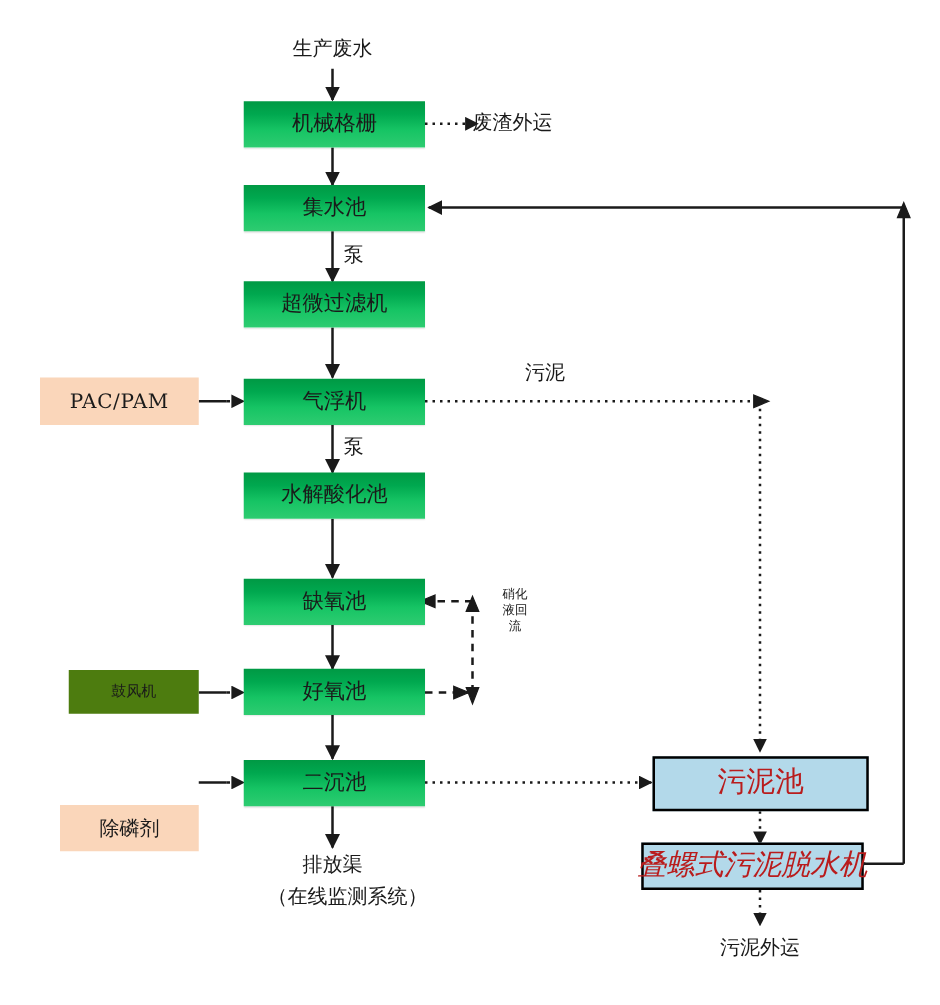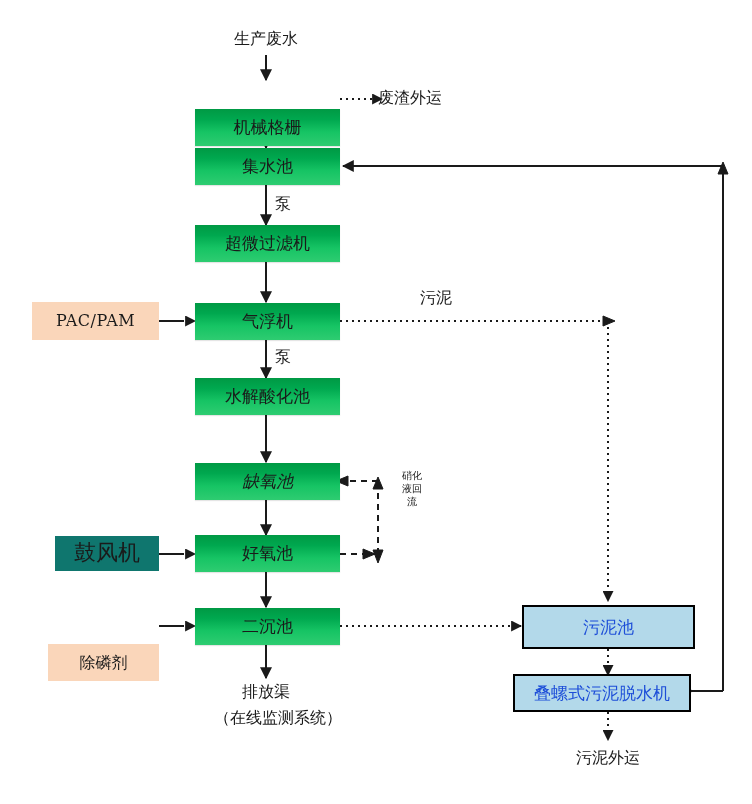--- a/index.html
+++ b/index.html
@@ -41,32 +41,32 @@
   .node-green {
     background: linear-gradient(to bottom, #009944 0%, #00a84f 28%, #16c464 62%, #2ecc71 100%);
     color: #1a1a1a;
     font-size: 17px;
     border: none;
     box-shadow: 0 1px 1px rgba(0,0,0,0.10);
   }
   .node-blue {
     background: #b3d9ea;
     border: 2px solid #000000;
-    color: #1d4ed8;
-    font-size: 17px;
+    color: #b91c1c;
+    font-size: 23px;
   }
   .node-peach {
     background: #fad6ba;
     color: #1a1a1a;
     font-size: 16px;
   }
   .node-yellow {
-    background: #0f766e;
-    color: #1a1a1a;
-    font-size: 22px;
+    background: #4d7c0f;
+    color: #1a1a1a;
+    font-size: 12px;
   }
   .label {
     position: absolute;
     font-size: 16px;
     color: #1a1a1a;
     white-space: nowrap;
     line-height: 1.25;
   }
   .label-center {
     text-align: center;
@@ -170,57 +170,57 @@
       <path d="M 378 481 L 345 481"></path>
     </g>
     <g stroke="#1a1a1a" fill="#1a1a1a">
       <path d="M 373 564 L 378 551 L 383 564 z" transform="rotate(180 378 557)"></path>
       <path d="M 373 489 L 378 477 L 383 489 z"></path>
       <path d="M 348 476 L 336 481 L 348 486 z"></path>
       <path d="M 363 549 L 375 554 L 363 559 z"></path>
     </g>
   </svg>
 
-  <div class="node node-green" style="left:195px; top:81px; width:145px; height:37px;margin-top:28px;">
+  <div class="node node-green" style="left:195px; top:81px; width:145px; height:37px;">
     <span>机械格栅</span>
   </div>
 
   <div class="node node-green" style="left:195px; top:148px; width:145px; height:37px;">
     <span>集水池</span>
   </div>
 
   <div class="node node-green" style="left:195px; top:225px; width:145px; height:37px;">
     <span>超微过滤机</span>
   </div>
 
   <div class="node node-green" style="left:195px; top:303px; width:145px; height:37px;">
     <span>气浮机</span>
   </div>
 
   <div class="node node-green" style="left:195px; top:378px; width:145px; height:37px;">
     <span>水解酸化池</span>
   </div>
 
-  <div class="node node-green" style="left:195px; top:463px; width:145px; height:37px;font-style:italic;">
+  <div class="node node-green" style="left:195px; top:463px; width:145px; height:37px;">
     <span>缺氧池</span>
   </div>
 
   <div class="node node-green" style="left:195px; top:535px; width:145px; height:37px;">
     <span>好氧池</span>
   </div>
 
   <div class="node node-green" style="left:195px; top:608px; width:145px; height:37px;">
     <span>二沉池</span>
   </div>
 
   <div class="node node-blue" style="left:522px; top:605px; width:173px; height:44px;">
     <span>污泥池</span>
   </div>
 
-  <div class="node node-blue" style="left:513px; top:674px; width:178px; height:38px;">
+  <div class="node node-blue" style="left:513px; top:674px; width:178px; height:38px;font-style:italic;">
     <span>叠螺式污泥脱水机</span>
   </div>
 
   <div class="node node-peach" style="left:32px; top:302px; width:127px; height:38px;">
     <span class="mono-ascii">PAC/PAM</span>
   </div>
 
   <div class="node node-yellow" style="left:55px; top:536px; width:104px; height:35px;">
     <span>鼓风机</span>
   </div>

